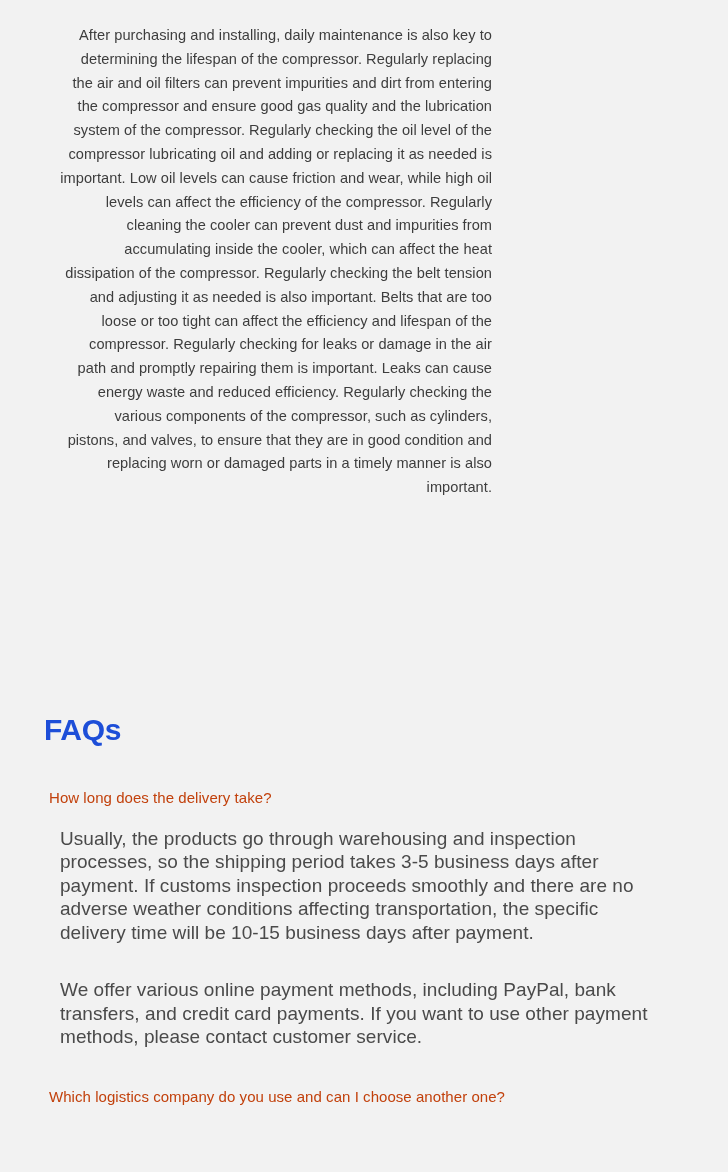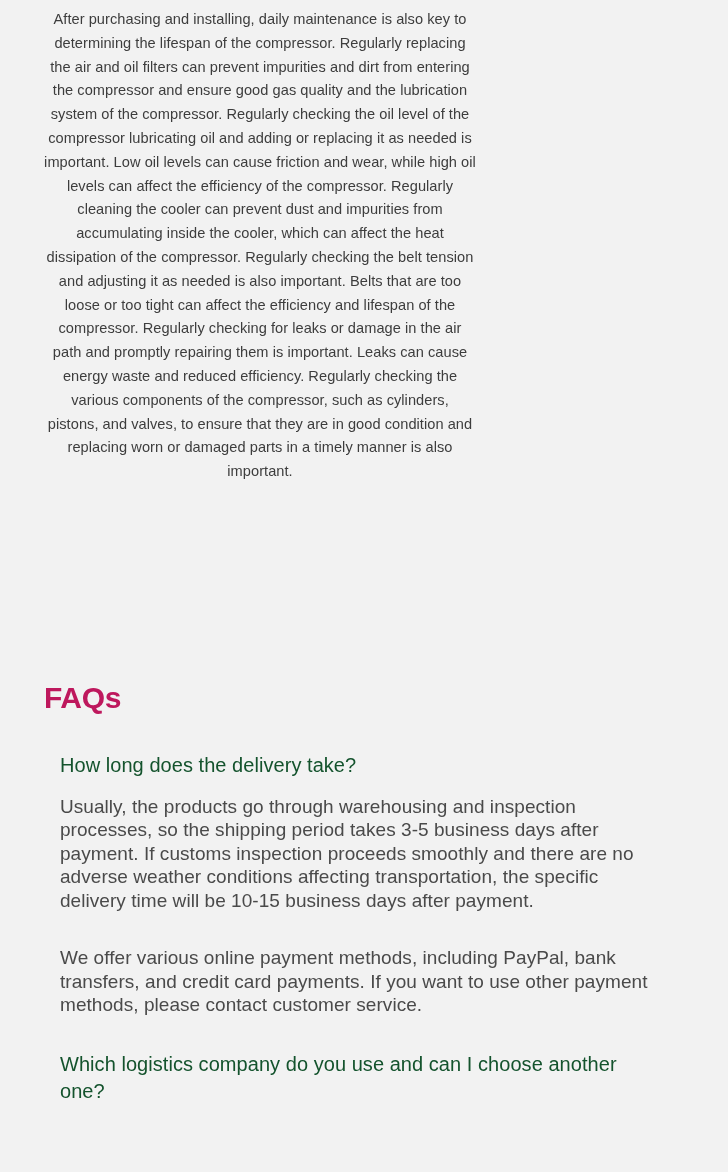--- a/index.html
+++ b/index.html
@@ -22,50 +22,50 @@
     position: relative;
   }
   .intro-block {
     padding-top: 8px;
   }
   .intro-paragraph {
     font-size: 14.6px;
     line-height: 23.8px;
     color: #3d3d3d;
     letter-spacing: 0.05px;
-    margin: 0;
+    margin: 16px;
     max-width: 432px;
-    text-align: center;
+    text-align: right;
   }
   .spacer {
     height: 196px;
   }
   .faq-section {
     padding-top: 0;
   }
   .faq-title {
     font-size: 30px;
     line-height: 36px;
     font-weight: bold;
-    color: #be185d;
+    color: #1d4ed8;
     margin: 0 0 36px 0;
     letter-spacing: -0.3px;
   }
   .faq-item {
     margin-bottom: 34px;
   }
   .faq-item:last-child {
     margin-bottom: 0;
   }
   .faq-question {
-    font-size: 20px;
+    font-size: 15px;
     line-height: 27px;
     font-weight: normal;
-    color: #14532d;
-    margin: 0 0 9px 16px;
+    color: #c2410c;
+    margin: 0 0 9px 5px;
     max-width: 560px;
     letter-spacing: 0.05px;
   }
   .faq-answer {
     font-size: 19px;
     line-height: 23.5px;
     color: #4a4a4a;
     margin: 16px;
     max-width: 600px;
     letter-spacing: 0.05px;

